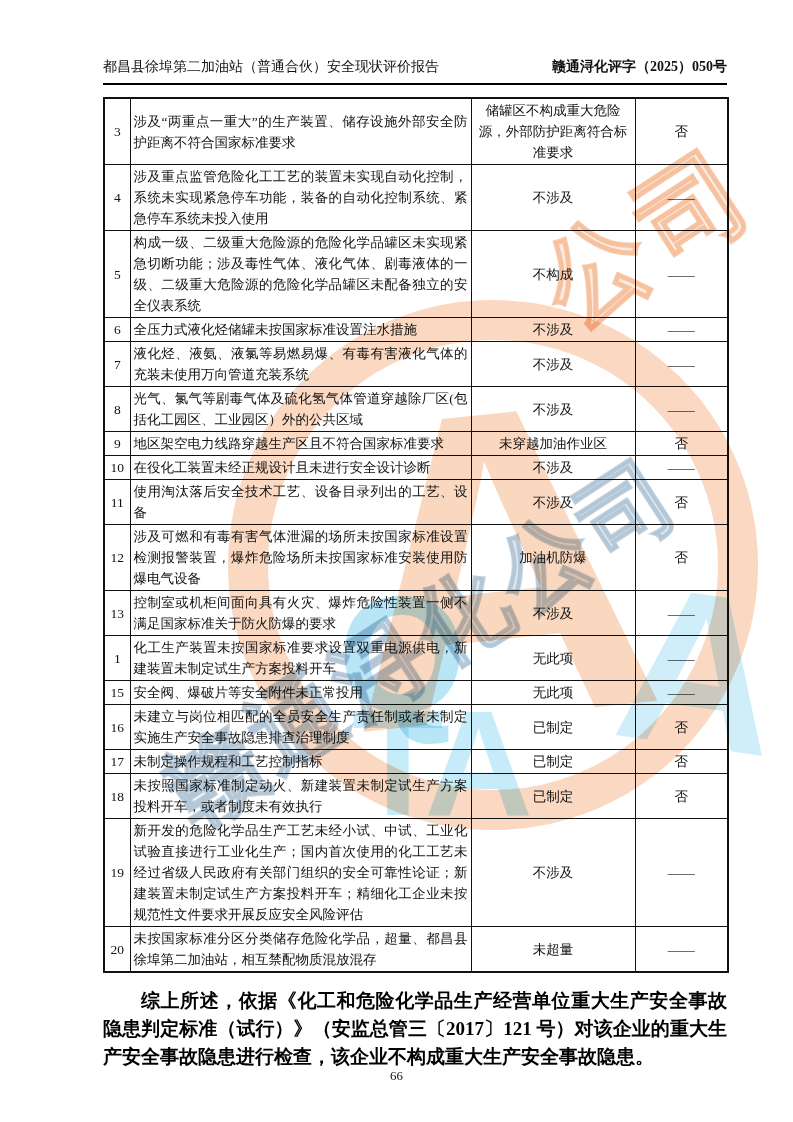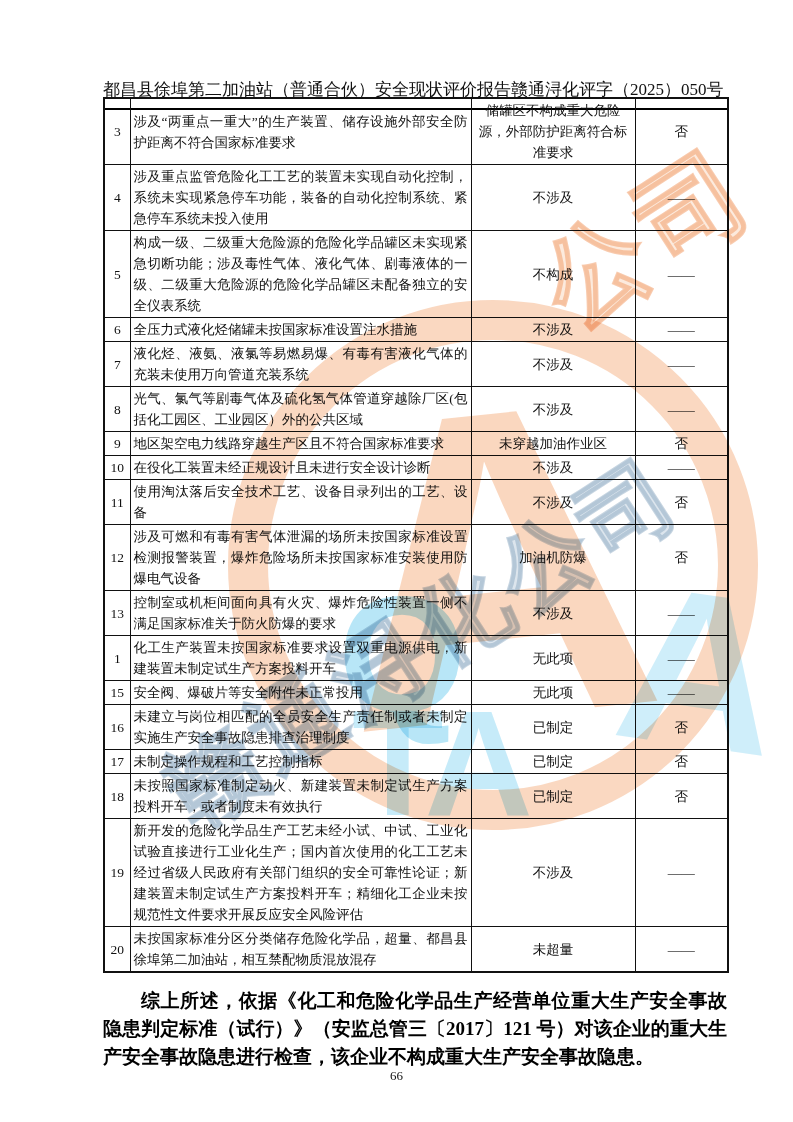--- a/index.html
+++ b/index.html
@@ -4,26 +4,25 @@
 <style>
   html,body{margin:0;padding:0;background:#e8e8e8;}
   .page{
     position:relative;width:793px;height:1122px;background:#ffffff;
     margin:0 auto;overflow:hidden;
     font-family:"Liberation Serif","DejaVu Serif",serif;color:#111;
   }
   
   .header{
     position:absolute;left:103px;top:58px;width:624px;
-    display:flex;justify-content:flex-start;align-items:flex-end;
+    display:flex;justify-content:space-between;align-items:flex-end;
     border-bottom:2px solid #000;padding-bottom:7px;
-    font-size:17px;
-    margin-top:20px;
-  }
-  .header .doc-no{font-weight:normal;}
+    font-size:14px;
+  }
+  .header .doc-no{font-weight:bold;}
   
   .content{position:absolute;left:103px;top:97px;width:624px;}
   table.hazard{
     width:624px;border-collapse:collapse;table-layout:fixed;
     border:2px solid #111;
   }
   table.hazard td{
     border:1px solid #111;
     font-size:13.5px;line-height:21px;
     padding:1px 3px;vertical-align:middle;

